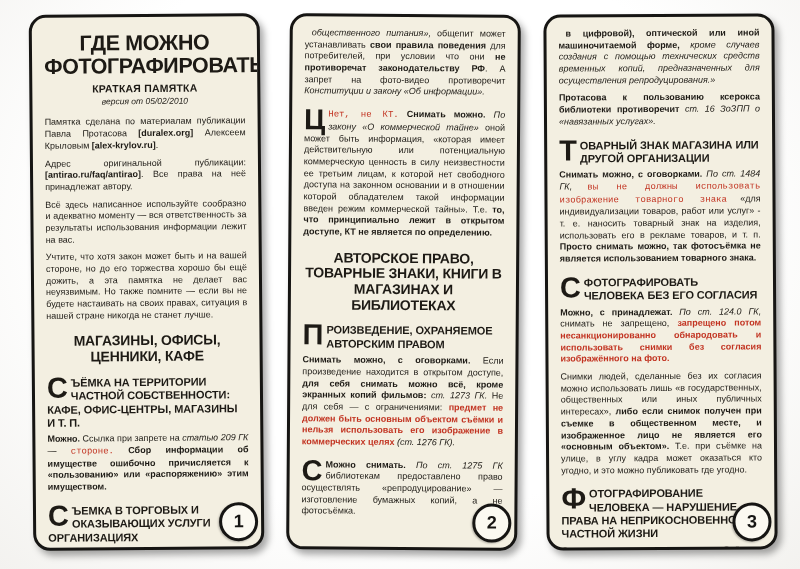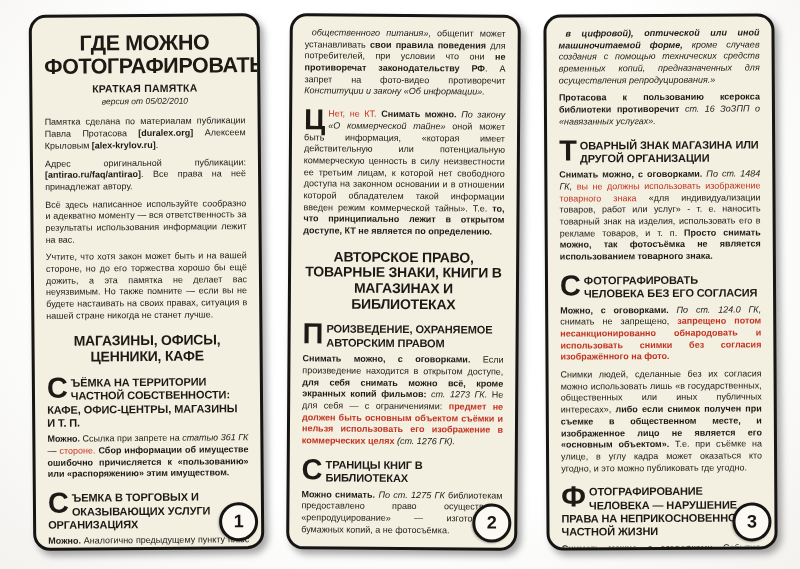--- a/index.html
+++ b/index.html
@@ -48,22 +48,22 @@
     margin-bottom:4px;
   }
   .dropcap{
     float:left;font-size:29px;font-weight:900;line-height:21px;
     margin:1px 3px 0 0;
   }
   .entry-heading::after{content:"";display:block;clear:none;}
   .s-n{}
   .s-b{font-weight:bold;}
   .s-i{font-style:italic;}
-  .s-bi{font-weight:bold;font-style:italic;}
-  .s-r{color:#c23422;}
+  .s-bi{font-weight:bold;}
+  .s-r{color:#c23422;font-family:Liberation Mono, monospace;}
   .s-br{color:#c23422;font-weight:bold;}
   .page-circle{
     position:absolute;right:3px;bottom:5px;width:33px;height:33px;
     background:#fbf9f1;border:3px solid #161513;border-radius:50%;
     display:flex;align-items:center;justify-content:center;
     font-size:18px;font-weight:900;color:#161513;
     box-shadow:-1px 1px 2px rgba(0,0,0,0.25);
   }
 </style>
 </head>
@@ -77,21 +77,21 @@
       </div>
       <div class="subtitle">КРАТКАЯ ПАМЯТКА</div>
       <div class="version">версия от 05/02/2010</div>
       <p class="body"><span class="s-n">Памятка сделана по материалам публикации Павла Протасова </span><span class="s-b">[duralex.org]</span><span class="s-n"> Алексеем Крыловым </span><span class="s-b">[alex-krylov.ru]</span><span class="s-n">.</span></p>
       <p class="body"><span class="s-n">Адрес оригинальной публикации: </span><span class="s-b">[antirao.ru/faq/antirao]</span><span class="s-n">. Все права на неё принадлежат автору.</span></p>
       <p class="body"><span class="s-n">Всё здесь написанное используйте сообразно и адекватно моменту — вся ответственность за результаты использования информации лежит на вас.</span></p>
       <p class="body"><span class="s-n">Учтите, что хотя закон может быть и на вашей стороне, но до его торжества хорошо бы ещё дожить, а эта памятка не делает вас неуязвимым. Но также помните — если вы не будете настаивать на своих правах, ситуация в нашей стране никогда не станет лучше.</span></p>
       <div class="section">МАГАЗИНЫ, ОФИСЫ, ЦЕННИКИ, КАФЕ</div>
       <div class="entry">
         <div class="entry-heading"><span class="dropcap">С</span><span>ЪЁМКА НА ТЕРРИТОРИИ ЧАСТНОЙ СОБСТВЕННОСТИ: КАФЕ, ОФИС-ЦЕНТРЫ, МАГАЗИНЫ И Т. П.</span></div>
-        <p class="body"><span class="s-b">Можно.</span><span class="s-n"> Ссылка при запрете на </span><span class="s-i">статью 361 ГК</span><span class="s-n"> — </span><span class="s-r">стороне.</span><span class="s-n"> </span><span class="s-b">Сбор информации об имуществе ошибочно причисляется к «пользованию» или «распоряжению» этим имуществом.</span></p>
+        <p class="body"><span class="s-b">Можно.</span><span class="s-n"> Ссылка при запрете на </span><span class="s-i">статью 209 ГК</span><span class="s-n"> — </span><span class="s-r">стороне.</span><span class="s-n"> </span><span class="s-b">Сбор информации об имуществе ошибочно причисляется к «пользованию» или «распоряжению» этим имуществом.</span></p>
       </div>
       <div class="entry">
         <div class="entry-heading"><span class="dropcap">С</span><span>ЪЕМКА В ТОРГОВЫХ И ОКАЗЫВАЮЩИХ УСЛУГИ ОРГАНИЗАЦИЯХ</span></div>
         <p class="body"><span class="s-b">Можно.</span><span class="s-n"> Аналогично предыдущему пункту плюс закон </span><span class="s-i">«О защите прав потребителей», ст. 8-я и 16-я</span></p>
       </div>
     </div>
   <div class="page-circle">1</div>
 </div>
 
 <div class="card card-2">
@@ -100,38 +100,38 @@
       <div class="entry">
         <div class="entry-heading"><span class="dropcap">Ц</span></div>
         <p class="body"><span class="s-r">Нет, не КТ.</span><span class="s-n"> </span><span class="s-b">Снимать можно.</span><span class="s-n"> </span><span class="s-i">По закону «О коммерческой тайне»</span><span class="s-n"> оной может быть информация, «которая имеет действительную или потенциальную коммерческую ценность в силу неизвестности ее третьим лицам, к которой нет свободного доступа на законном основании и в отношении которой обладателем такой информации введен режим коммерческой тайны». Т.е. </span><span class="s-b">то, что принципиально лежит в открытом доступе, КТ не является по определению.</span></p>
       </div>
       <div class="section">АВТОРСКОЕ ПРАВО, ТОВАРНЫЕ ЗНАКИ, КНИГИ В МАГАЗИНАХ И БИБЛИОТЕКАХ</div>
       <div class="entry">
         <div class="entry-heading"><span class="dropcap">П</span><span>РОИЗВЕДЕНИЕ, ОХРАНЯЕМОЕ АВТОРСКИМ ПРАВОМ</span></div>
         <p class="body"><span class="s-b">Снимать можно, с оговорками.</span><span class="s-n"> Если произведение находится в открытом доступе, </span><span class="s-b">для себя снимать можно всё, кроме экранных копий фильмов:</span><span class="s-n"> </span><span class="s-i">ст. 1273 ГК.</span><span class="s-n"> Не для себя — с ограничениями: </span><span class="s-br">предмет не должен быть основным объектом съёмки и нельзя использовать его изображение в коммерческих целях</span><span class="s-n"> </span><span class="s-i">(ст. 1276 ГК).</span></p>
       </div>
       <div class="entry">
-        <div class="entry-heading"><span class="dropcap">С</span><span>ТРАНИЦЫ КНИГ В БИБЛИОТЕКАХ</span></div>
+        <div class="entry-heading"><span class="dropcap">С</span></div>
         <p class="body"><span class="s-b">Можно снимать.</span><span class="s-n"> </span><span class="s-i">По ст. 1275 ГК</span><span class="s-n"> библиотекам предоставлено право осуществлять «репродуцирование» — изготовление бумажных копий, а не фотосъёмка. </span></p>
       </div>
     </div>
   <div class="page-circle">2</div>
 </div>
 
 <div class="card card-3">
   <div class="card-content">
       <p class="body cont"><span class="s-bi">в цифровой), оптической или иной машиночитаемой форме,</span><span class="s-i"> кроме случаев создания с помощью технических средств временных копий, предназначенных для осуществления репродуцирования.»</span></p>
       <p class="body"><span class="s-b">Протасова к пользованию ксерокса библиотеки противоречит</span><span class="s-n"> </span><span class="s-i">ст. 16 ЗоЗПП о «навязанных услугах».</span></p>
       <div class="entry">
         <div class="entry-heading"><span class="dropcap">Т</span><span>ОВАРНЫЙ ЗНАК МАГАЗИНА ИЛИ ДРУГОЙ ОРГАНИЗАЦИИ</span></div>
         <p class="body"><span class="s-b">Снимать можно, с оговорками.</span><span class="s-n"> </span><span class="s-i">По ст. 1484 ГК,</span><span class="s-n"> </span><span class="s-r">вы не должны использовать изображение товарного знака</span><span class="s-n"> «для индивидуализации товаров, работ или услуг» - т. е. наносить товарный знак на изделия, использовать его в рекламе товаров, и т. п. </span><span class="s-b">Просто снимать можно, так фотосъёмка не является использованием товарного знака.</span></p>
       </div>
       <div class="entry">
         <div class="entry-heading"><span class="dropcap">С</span><span>ФОТОГРАФИРОВАТЬ ЧЕЛОВЕКА БЕЗ ЕГО СОГЛАСИЯ</span></div>
-        <p class="body"><span class="s-b">Можно, с оговорками.</span><span class="s-n"> </span><span class="s-i">По ст. 124.0 ГК,</span><span class="s-n"> снимать не запрещено, </span><span class="s-br">запрещено потом несанкционированно обнародовать и использовать снимки без согласия изображённого на фото.</span></p>
+        <p class="body"><span class="s-b">Можно, с принадлежат.</span><span class="s-n"> </span><span class="s-i">По ст. 124.0 ГК,</span><span class="s-n"> снимать не запрещено, </span><span class="s-br">запрещено потом несанкционированно обнародовать и использовать снимки без согласия изображённого на фото.</span></p>
         <p class="body"><span class="s-n">Снимки людей, сделанные без их согласия можно использовать лишь «в государственных, общественных или иных публичных интересах», </span><span class="s-b">либо если снимок получен при съемке в общественном месте, и изображенное лицо не является его «основным объектом».</span><span class="s-n"> Т.е. при съёмке на улице, в углу кадра может оказаться кто угодно, и это можно публиковать где угодно.</span></p>
       </div>
       <div class="entry">
         <div class="entry-heading"><span class="dropcap">Ф</span><span>ОТОГРАФИРОВАНИЕ ЧЕЛОВЕКА — НАРУШЕНИЕ ПРАВА НА НЕПРИКОСНОВЕННОСТЬ ЧАСТНОЙ ЖИЗНИ</span></div>
         <p class="body"><span class="s-b">Снимать можно, с оговорками.</span><span class="s-n"> События, происходящие с человеком </span></p>
       </div>
     </div>
   <div class="page-circle">3</div>
 </div>
 

